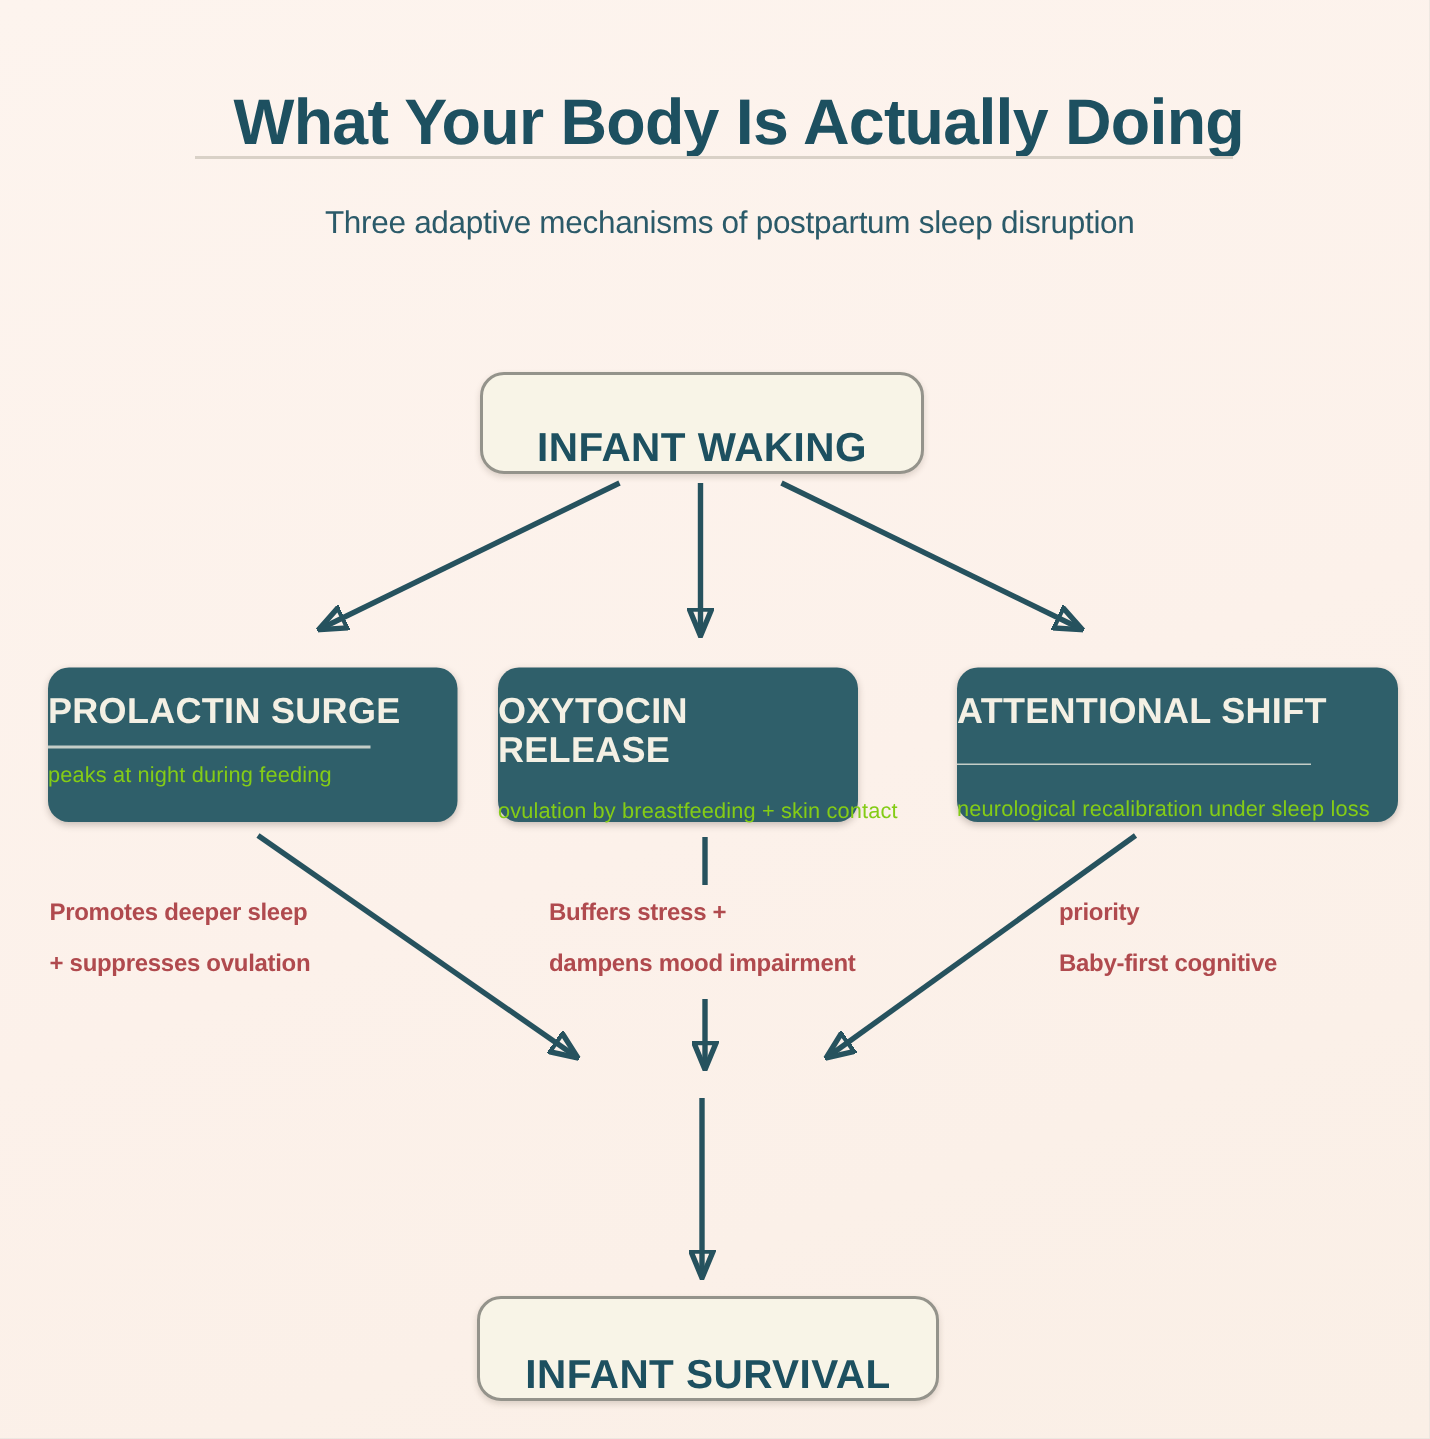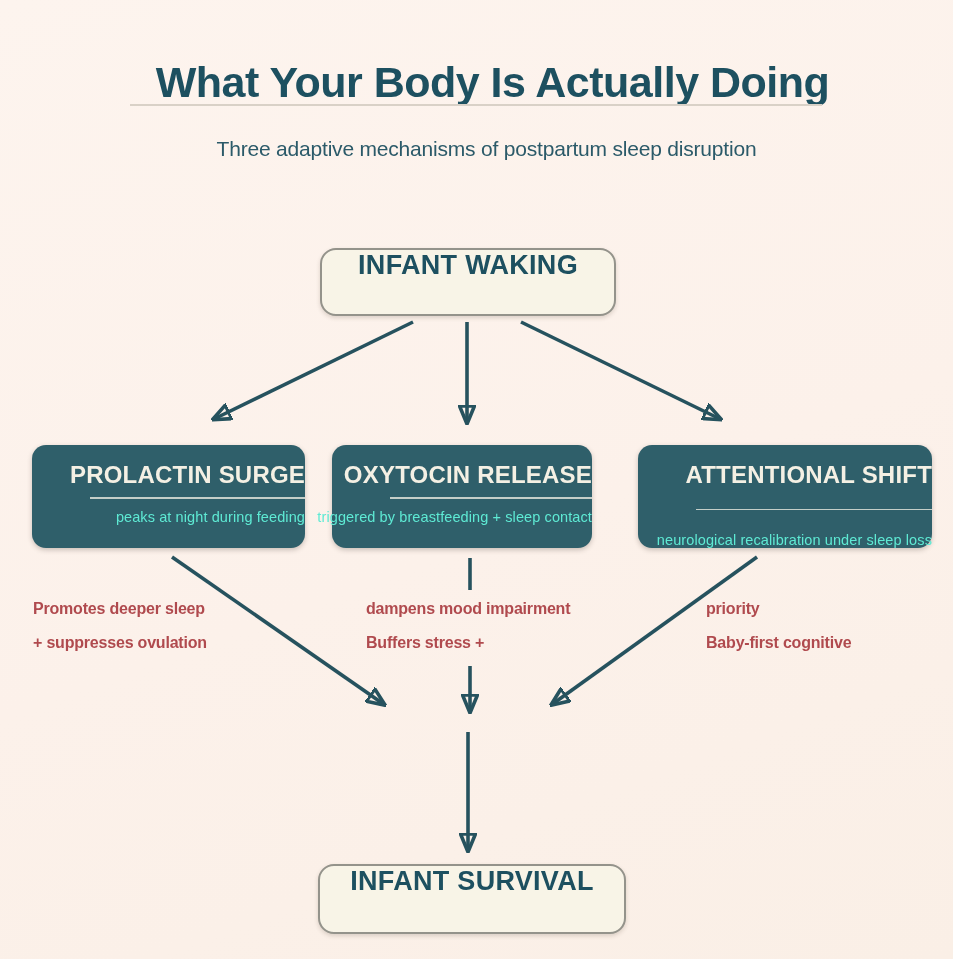--- a/index.html
+++ b/index.html
@@ -24,54 +24,54 @@
   }
   .subtitle{
     position:absolute;top:127px;left:0;width:100%;
     text-align:center;
     font-size:21px;font-weight:500;letter-spacing:-0.2px;
     color:#2b5a69;margin:10px;
   }
   
   .node{
     position:absolute;
-    display:flex;align-items:flex-start;justify-content:center;
+    display:flex;align-items:flex-end;justify-content:center;
     background:#f8f4e7;
     border:2px solid #94938b;
     border-radius:16px;
     box-shadow:0 2px 4px rgba(70,55,40,0.18);
     font-size:27px;font-weight:bold;letter-spacing:0.3px;
     color:#1d5060;
   }
   .node-source{left:320px;top:248px;width:292px;height:64px;}
   .node-outcome{left:318px;top:864px;width:304px;height:66px;}
   
   .mech{
     position:absolute;top:445px;height:103px;
     background:#2f5f6a;
     border-radius:14px;
     box-shadow:0 2px 5px rgba(50,40,30,0.25);
-    display:flex;flex-direction:column;align-items:flex-end;
+    display:flex;flex-direction:column;align-items:flex-start;
     box-sizing:border-box;padding-top:17px;
   }
   .mech-1{left:32px;width:273px;}
-  .mech-2{left:332px;width:260px;}
+  .mech-2{left:332px;width:240px;}
   .mech-3{left:638px;width:294px;gap:12px;}
   .mech-title{
     font-size:24px;font-weight:bold;letter-spacing:0.2px;
     color:#f4f0e4;line-height:26px;
   }
   .mech-divider{
     margin-top:9px;height:2px;width:calc(100% - 58px);
     background:rgba(247,243,232,0.75);
   }
   .mech-detail{
     margin-top:10px;
     font-size:14.5px;font-weight:400;letter-spacing:0.1px;
-    color:#5eead4;white-space:nowrap;
+    color:#84cc16;white-space:nowrap;
   }
   
   .effect{
     position:absolute;top:592px;
     font-size:16px;line-height:34px;font-weight:600;
     letter-spacing:-0.2px;
     color:#b04a4e;
   }
   .effect-1{left:33px;}
   .effect-2{left:366px;}
@@ -111,37 +111,37 @@
 
   <div class="mech mech-1">
     <div class="mech-title">PROLACTIN SURGE</div>
     <div class="mech-divider"></div>
     <div class="mech-detail">peaks at night during feeding</div>
   </div>
 
   <div class="mech mech-2">
     <div class="mech-title">OXYTOCIN RELEASE</div>
     <div class="mech-divider"></div>
-    <div class="mech-detail">triggered by breastfeeding + sleep contact</div>
+    <div class="mech-detail">ovulation by breastfeeding + skin contact</div>
   </div>
 
   <div class="mech mech-3">
     <div class="mech-title">ATTENTIONAL SHIFT</div>
     <div class="mech-divider"></div>
     <div class="mech-detail">neurological recalibration under sleep loss</div>
   </div>
 
   <div class="effect effect-1">
     <div>Promotes deeper sleep</div>
     <div>+ suppresses ovulation</div>
   </div>
 
   <div class="effect effect-2">
+    <div>Buffers stress +</div>
     <div>dampens mood impairment</div>
-    <div>Buffers stress +</div>
   </div>
 
   <div class="effect effect-3">
     <div>priority</div>
     <div>Baby-first cognitive</div>
   </div>
 
   <div class="node node-outcome">
     <span>INFANT SURVIVAL</span>
   </div>

